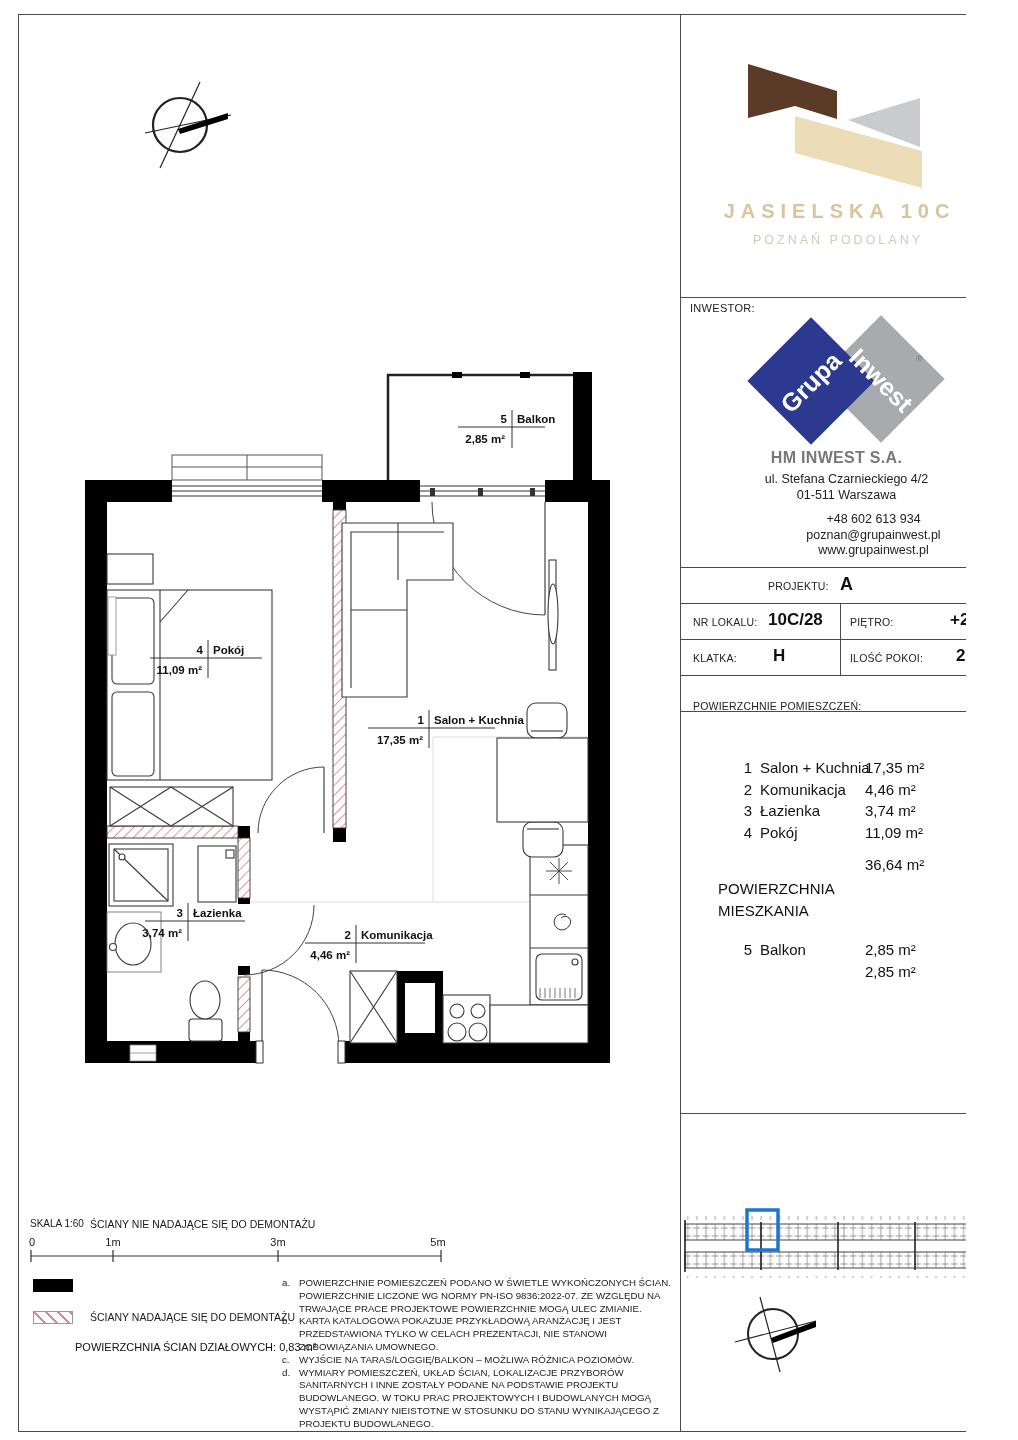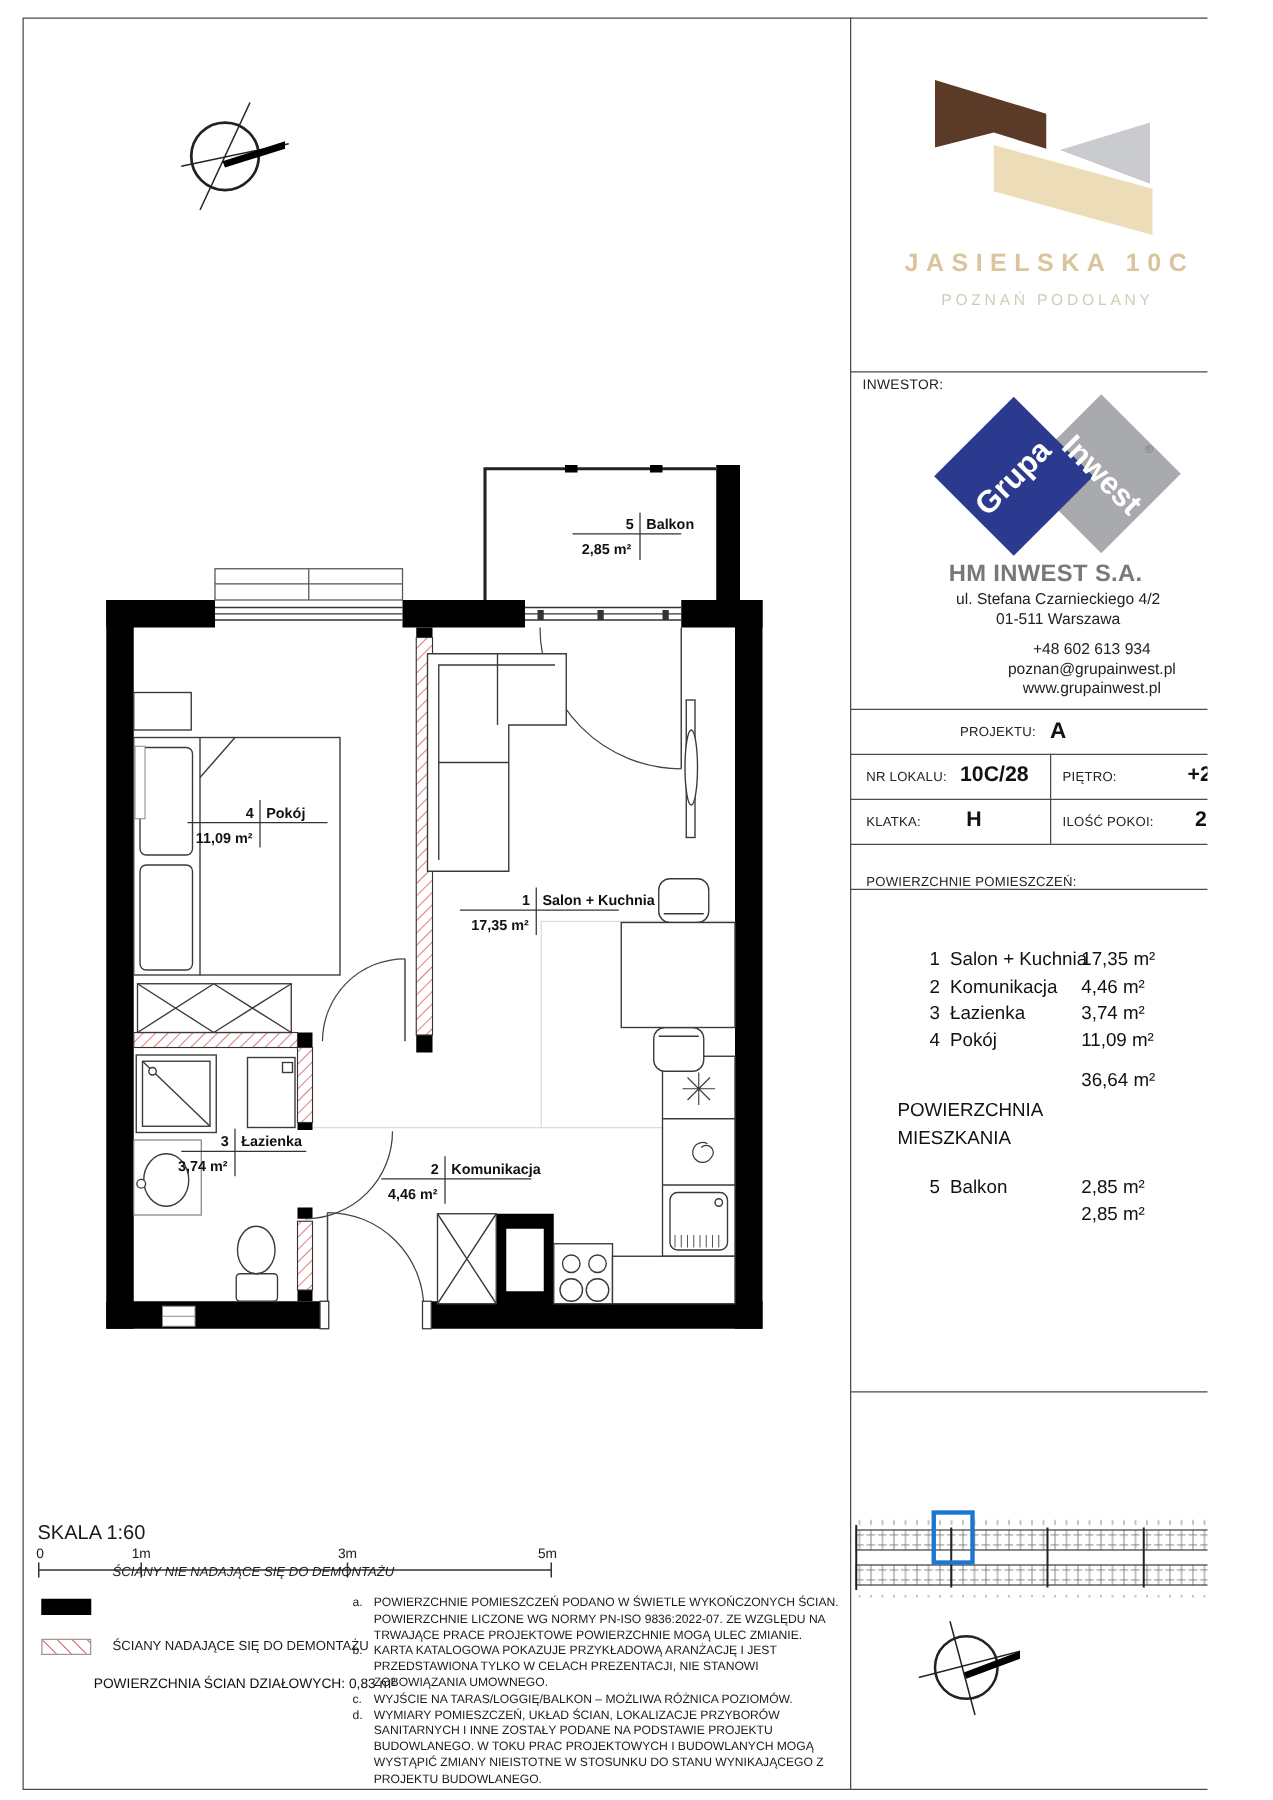--- a/index.html
+++ b/index.html
@@ -16,33 +16,33 @@
   .brand-sub{top:233px;font-size:12.5px;letter-spacing:3px;color:#d3cbb9;text-indent:3px;}
   .inv-label{left:690px;top:302px;font-size:11px;color:#222;letter-spacing:.3px;}
   .diamond{position:absolute;width:90px;height:90px;}
   .d-blue{left:766px;top:336px;background:#2b3a8f;transform:rotate(45deg);z-index:2;}
   .d-gray{left:836px;top:334px;background:#a8aaad;transform:rotate(45deg);z-index:1;}
   .d-text{position:absolute;width:100px;text-align:center;color:#fff;font-weight:bold;
           font-size:25px;z-index:3;}
   .d-text-grupa{left:761px;top:368px;transform:rotate(-45deg);}
   .d-text-inwest{left:831px;top:366px;transform:rotate(45deg);}
   .d-reg{left:916px;top:354px;font-size:9px;color:#777;z-index:3;}
-  .company{top:449px;font-size:19px;font-weight:bold;color:#77787b;letter-spacing:.3px;}
+  .company{top:449px;font-size:16px;font-weight:bold;color:#77787b;letter-spacing:.3px;}
   .addr{top:472px;font-size:12.5px;line-height:15.5px;color:#222;padding-left:10px;}
   .contact{top:512px;font-size:12.5px;line-height:15.5px;color:#222;margin-left:37px;}
   
   .cell-label{position:absolute;font-size:10.5px;color:#222;letter-spacing:.2px;}
   .cell-value{position:absolute;font-weight:bold;color:#111;}
   
   .arow{position:absolute;font-size:15px;color:#111;}
   .arow .no{position:absolute;left:30px;width:42px;text-align:right;}
   .arow .nm{position:absolute;left:80px;width:130px;}
   .arow .ar{position:absolute;left:185px;width:110px;}
   
-  .skala{left:30px;top:1218px;font-size:16px;color:#1a1a1a;}
+  .skala{left:30px;top:1218px;font-size:10px;color:#1a1a1a;}
   .sw-black{left:33px;top:1279px;width:40px;height:13px;background:#000;}
   .sw-hatch{left:33px;top:1311px;width:40px;height:13px;border:1px solid #999;box-sizing:border-box;
             background:repeating-linear-gradient(45deg,#fff 0 7px,#e08a8a 7px 8.5px);}
   .leg-label{position:absolute;left:90px;font-size:10.5px;color:#1a1a1a;}
   .leg-bold{left:75px;top:1341px;font-size:11px;font-weight:normal;color:#111;}
   .notes{left:282px;top:1277px;width:392px;font-size:9.7px;line-height:12.8px;color:#1a1a1a;}
   .note{display:flex;}
   .note .lt{width:17px;flex:none;}
   svg text{font-family:"Liberation Sans",sans-serif;}
   .planlabel{font-size:11.5px;font-weight:bold;fill:#111;}
@@ -355,21 +355,21 @@
   <svg class="abs" style="left:28px;top:1236px;" width="418" height="30" viewBox="0 0 418 30">
     <line x1="3" y1="20" x2="413" y2="20" stroke="#333" stroke-width="1.2"></line>
     <path d="M3,14 V26 M85,14 V26 M250,14 V26 M413,14 V26" stroke="#333" stroke-width="1.2"></path>
     <text x="1" y="10" font-size="11" fill="#1a1a1a">0</text>
     <text x="85" y="10" font-size="11" fill="#1a1a1a" text-anchor="middle">1m</text>
     <text x="250" y="10" font-size="11" fill="#1a1a1a" text-anchor="middle">3m</text>
     <text x="410" y="10" font-size="11" fill="#1a1a1a" text-anchor="middle">5m</text>
   </svg>
 
   <div class="abs sw-black"></div>
-  <div class="leg-label" style="top:1252px;font-style:italic;">ŚCIANY NIE NADAJĄCE SIĘ DO DEMONTAŻU</div>
+  <div class="leg-label" style="top:1218px;">ŚCIANY NIE NADAJĄCE SIĘ DO DEMONTAŻU</div>
   <div class="abs sw-hatch"></div>
   <div class="leg-label" style="top:1311px;">ŚCIANY NADAJĄCE SIĘ DO DEMONTAŻU</div>
   <div class="abs leg-bold">POWIERZCHNIA ŚCIAN DZIAŁOWYCH: 0,83 m²</div>
 
   <div class="abs notes">
     <div class="note">
       <span class="lt">a.</span>
       <span>POWIERZCHNIE POMIESZCZEŃ PODANO W ŚWIETLE WYKOŃCZONYCH ŚCIAN. POWIERZCHNIE LICZONE WG NORMY PN-ISO 9836:2022-07. ZE WZGLĘDU NA TRWAJĄCE PRACE PROJEKTOWE POWIERZCHNIE MOGĄ ULEC ZMIANIE.</span>
     </div>
     <div class="note">

